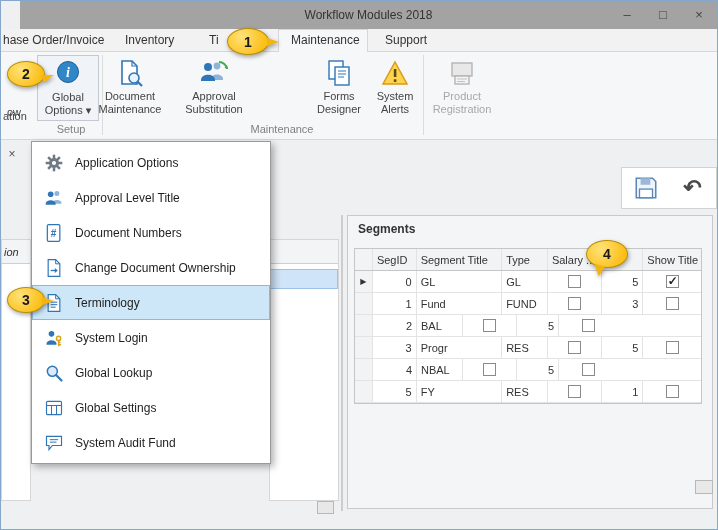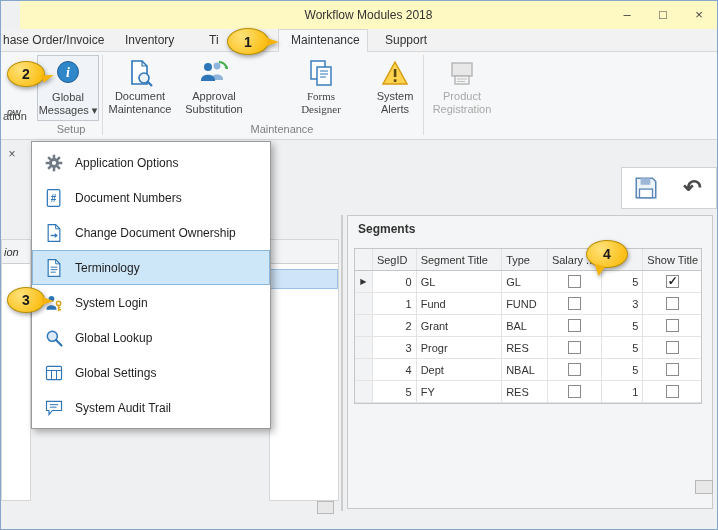--- a/index.html
+++ b/index.html
@@ -7,21 +7,21 @@
   body {
     font-family: "Liberation Sans", sans-serif;
     background:#eef0f1;
     position:relative;
     overflow:hidden;
     color:#333;
   }
   .window { position:absolute; inset:0; border:1px solid #86a7cc; background:#eef0f1; }
 
   
-  .titlebar { position:absolute; left:10px; top:0; right:0; height:28px; background:#fef9c3;margin-left:9px; }
+  .titlebar { position:absolute; left:10px; top:0; right:0; height:28px; background:#a3a3a3;margin-left:9px; }
   .titlebar .title { position:absolute; left:0; right:0; top:0; height:28px; line-height:28px;
                      text-align:center; font-size:12px; color:#333; }
   .winbtns { position:absolute; right:0; top:0; height:28px; display:flex; }
   .winbtn { width:36px; height:28px; line-height:28px; text-align:center; font-size:13px; color:#444; cursor:default; }
 
   
   .tabrow { position:absolute; left:0; top:28px; right:0; height:22px; background:#f2f2f3; }
   .tab { position:absolute; top:28px; height:22px; line-height:22px; font-size:12px; color:#333; padding:0 12px; white-space:nowrap; }
   .tab.active { height:23px; background:#f6f7f8; border:1px solid #d7d7d7; border-bottom:none; z-index:3; line-height:21px; }
 
@@ -130,26 +130,26 @@
       <span class="l1">ation</span>
       <span class="l2">ow</span>
     </div>
 
     <div class="rbtn open" style="left:36px; width:62px;">
       <svg width="30" height="30" viewBox="0 0 30 30">
         <circle cx="15" cy="13" r="10.5" fill="#2f86c9" stroke="#1e5d93"></circle>
         <text x="15" y="18" text-anchor="middle" font-size="14" fill="#fff" font-weight="bold" font-style="italic" font-family="Liberation Serif, serif">i</text>
       </svg>
       <span>Global</span>
-      <span><span>Messages</span> <span>▾</span></span>
+      <span><span>Options</span> <span>▾</span></span>
     </div>
 
     <div class="vsep" style="left:101px;"></div>
 
-    <div class="rbtn" style="left:106px; width:66px;">
+    <div class="rbtn" style="left:96px; width:66px;">
       <svg width="30" height="30" viewBox="0 0 30 30">
         <path d="M7 3h10l5 5v18H7z" fill="#fff" stroke="#2e76b8" stroke-width="1.6"></path>
         <path d="M17 3v5h5" fill="none" stroke="#2e76b8" stroke-width="1.2"></path>
         <circle cx="19" cy="20" r="5" fill="#eaf3fc" stroke="#2e76b8" stroke-width="1.6"></circle>
         <path d="M22.5 23.5 27 28" stroke="#2e76b8" stroke-width="2.2"></path>
       </svg>
       <span>Document</span>
       <span>Maintenance</span>
     </div>
 
@@ -160,21 +160,21 @@
         <circle cx="9" cy="9" r="4" fill="#2e76b8"></circle>
         <path d="M2 22c0-7 14-7 14 0v1H2z" fill="#2e76b8"></path>
         <path d="M20 4a8 8 0 0 1 8 7" stroke="#3fae49" stroke-width="2" fill="none"></path>
         <path d="M29 11l-3.4-1.2 2.4-2.6z" fill="#3fae49"></path>
       </svg>
       <span>Approval</span>
       <span>Substitution</span>
     </div>
 
 
-    <div class="rbtn" style="left:292px; width:56px;font-family:Liberation Serif, serif;">
+    <div class="rbtn" style="left:310px; width:56px;">
       <svg width="30" height="30" viewBox="0 0 30 30">
         <rect x="5" y="3" width="14" height="18" fill="#fff" stroke="#2e76b8" stroke-width="1.4"></rect>
         <rect x="11" y="9" width="14" height="18" fill="#fff" stroke="#2e76b8" stroke-width="1.4"></rect>
         <path d="M14 13h8M14 16h8M14 19h6" stroke="#2e76b8" stroke-width="1.2"></path>
       </svg>
       <span>Forms</span>
       <span>Designer</span>
     </div>
 
     <div class="rbtn" style="left:368px; width:52px;">
@@ -265,21 +265,20 @@
             <span class="cb"></span>
           </div>
         <div class="cell w-num">3</div>
         <div class="cell w-show">
             <span class="cb"></span>
           </div>
       </div>
       <div class="gr">
         <div class="cell w-ind"></div>
         <div class="cell w-segid">2</div>
-        <div class="cell w-title">Grant</div>
         <div class="cell w-type">BAL</div>
         <div class="cell w-salary">
             <span class="cb"></span>
           </div>
         <div class="cell w-num">5</div>
         <div class="cell w-show">
             <span class="cb"></span>
           </div>
       </div>
       <div class="gr">
@@ -291,21 +290,20 @@
             <span class="cb"></span>
           </div>
         <div class="cell w-num">5</div>
         <div class="cell w-show">
             <span class="cb"></span>
           </div>
       </div>
       <div class="gr">
         <div class="cell w-ind"></div>
         <div class="cell w-segid">4</div>
-        <div class="cell w-title">Dept</div>
         <div class="cell w-type">NBAL</div>
         <div class="cell w-salary">
             <span class="cb"></span>
           </div>
         <div class="cell w-num">5</div>
         <div class="cell w-show">
             <span class="cb"></span>
           </div>
       </div>
       <div class="gr">
@@ -336,20 +334,29 @@
           <rect x="2" y="10.5" width="20" height="3"></rect>
           <rect x="10.5" y="2" width="3" height="20" transform="rotate(45 12 12)"></rect>
           <rect x="10.5" y="2" width="3" height="20" transform="rotate(-45 12 12)"></rect>
           <circle cx="12" cy="12" r="6"></circle>
         </g>
         <circle cx="12" cy="12" r="2.5" fill="#ffffff"></circle>
       </svg>
       <span>Application Options</span>
     </div>
 
+    <div class="menu-item">
+      <svg width="20" height="20" viewBox="0 0 24 24">
+        <circle cx="15.5" cy="6.5" r="3" fill="#8fb4da"></circle>
+        <path d="M10 18c0-5 11-5 11 0v1H10z" fill="#8fb4da"></path>
+        <circle cx="8" cy="7.5" r="3.4" fill="#2e76b8"></circle>
+        <path d="M2 19c0-5.6 12-5.6 12 0v1H2z" fill="#2e76b8"></path>
+      </svg>
+      <span>Approval Level Title</span>
+    </div>
 
     <div class="menu-item">
       <svg width="20" height="20" viewBox="0 0 24 24">
         <rect x="4" y="2" width="15" height="20" rx="1.5" fill="#fff" stroke="#2e76b8" stroke-width="1.5"></rect>
         <text x="11.5" y="16.5" font-size="12" fill="#2e76b8" text-anchor="middle" font-weight="bold">#</text>
       </svg>
       <span>Document Numbers</span>
     </div>
 
     <div class="menu-item">
@@ -397,21 +404,21 @@
         <path d="M3 9h18M9 9v11M15 9v11" stroke="#2e76b8" stroke-width="1.2"></path>
       </svg>
       <span>Global Settings</span>
     </div>
 
     <div class="menu-item">
       <svg width="20" height="20" viewBox="0 0 24 24">
         <path d="M3 4h18v11H10l-4 5v-5H3z" fill="#fff" stroke="#2e76b8" stroke-width="1.4"></path>
         <path d="M7 8h10M7 11h8" stroke="#2e76b8" stroke-width="1.2"></path>
       </svg>
-      <span>System Audit Trail</span>
+      <span>System Audit Fund</span>
     </div>
   </div>
 
   <div class="callout" id="callout1">1</div>
   <div class="callout" id="callout2">2</div>
   <div class="callout" id="callout3">3</div>
   <div class="callout" id="callout4">4</div>
 
 </div>
 

